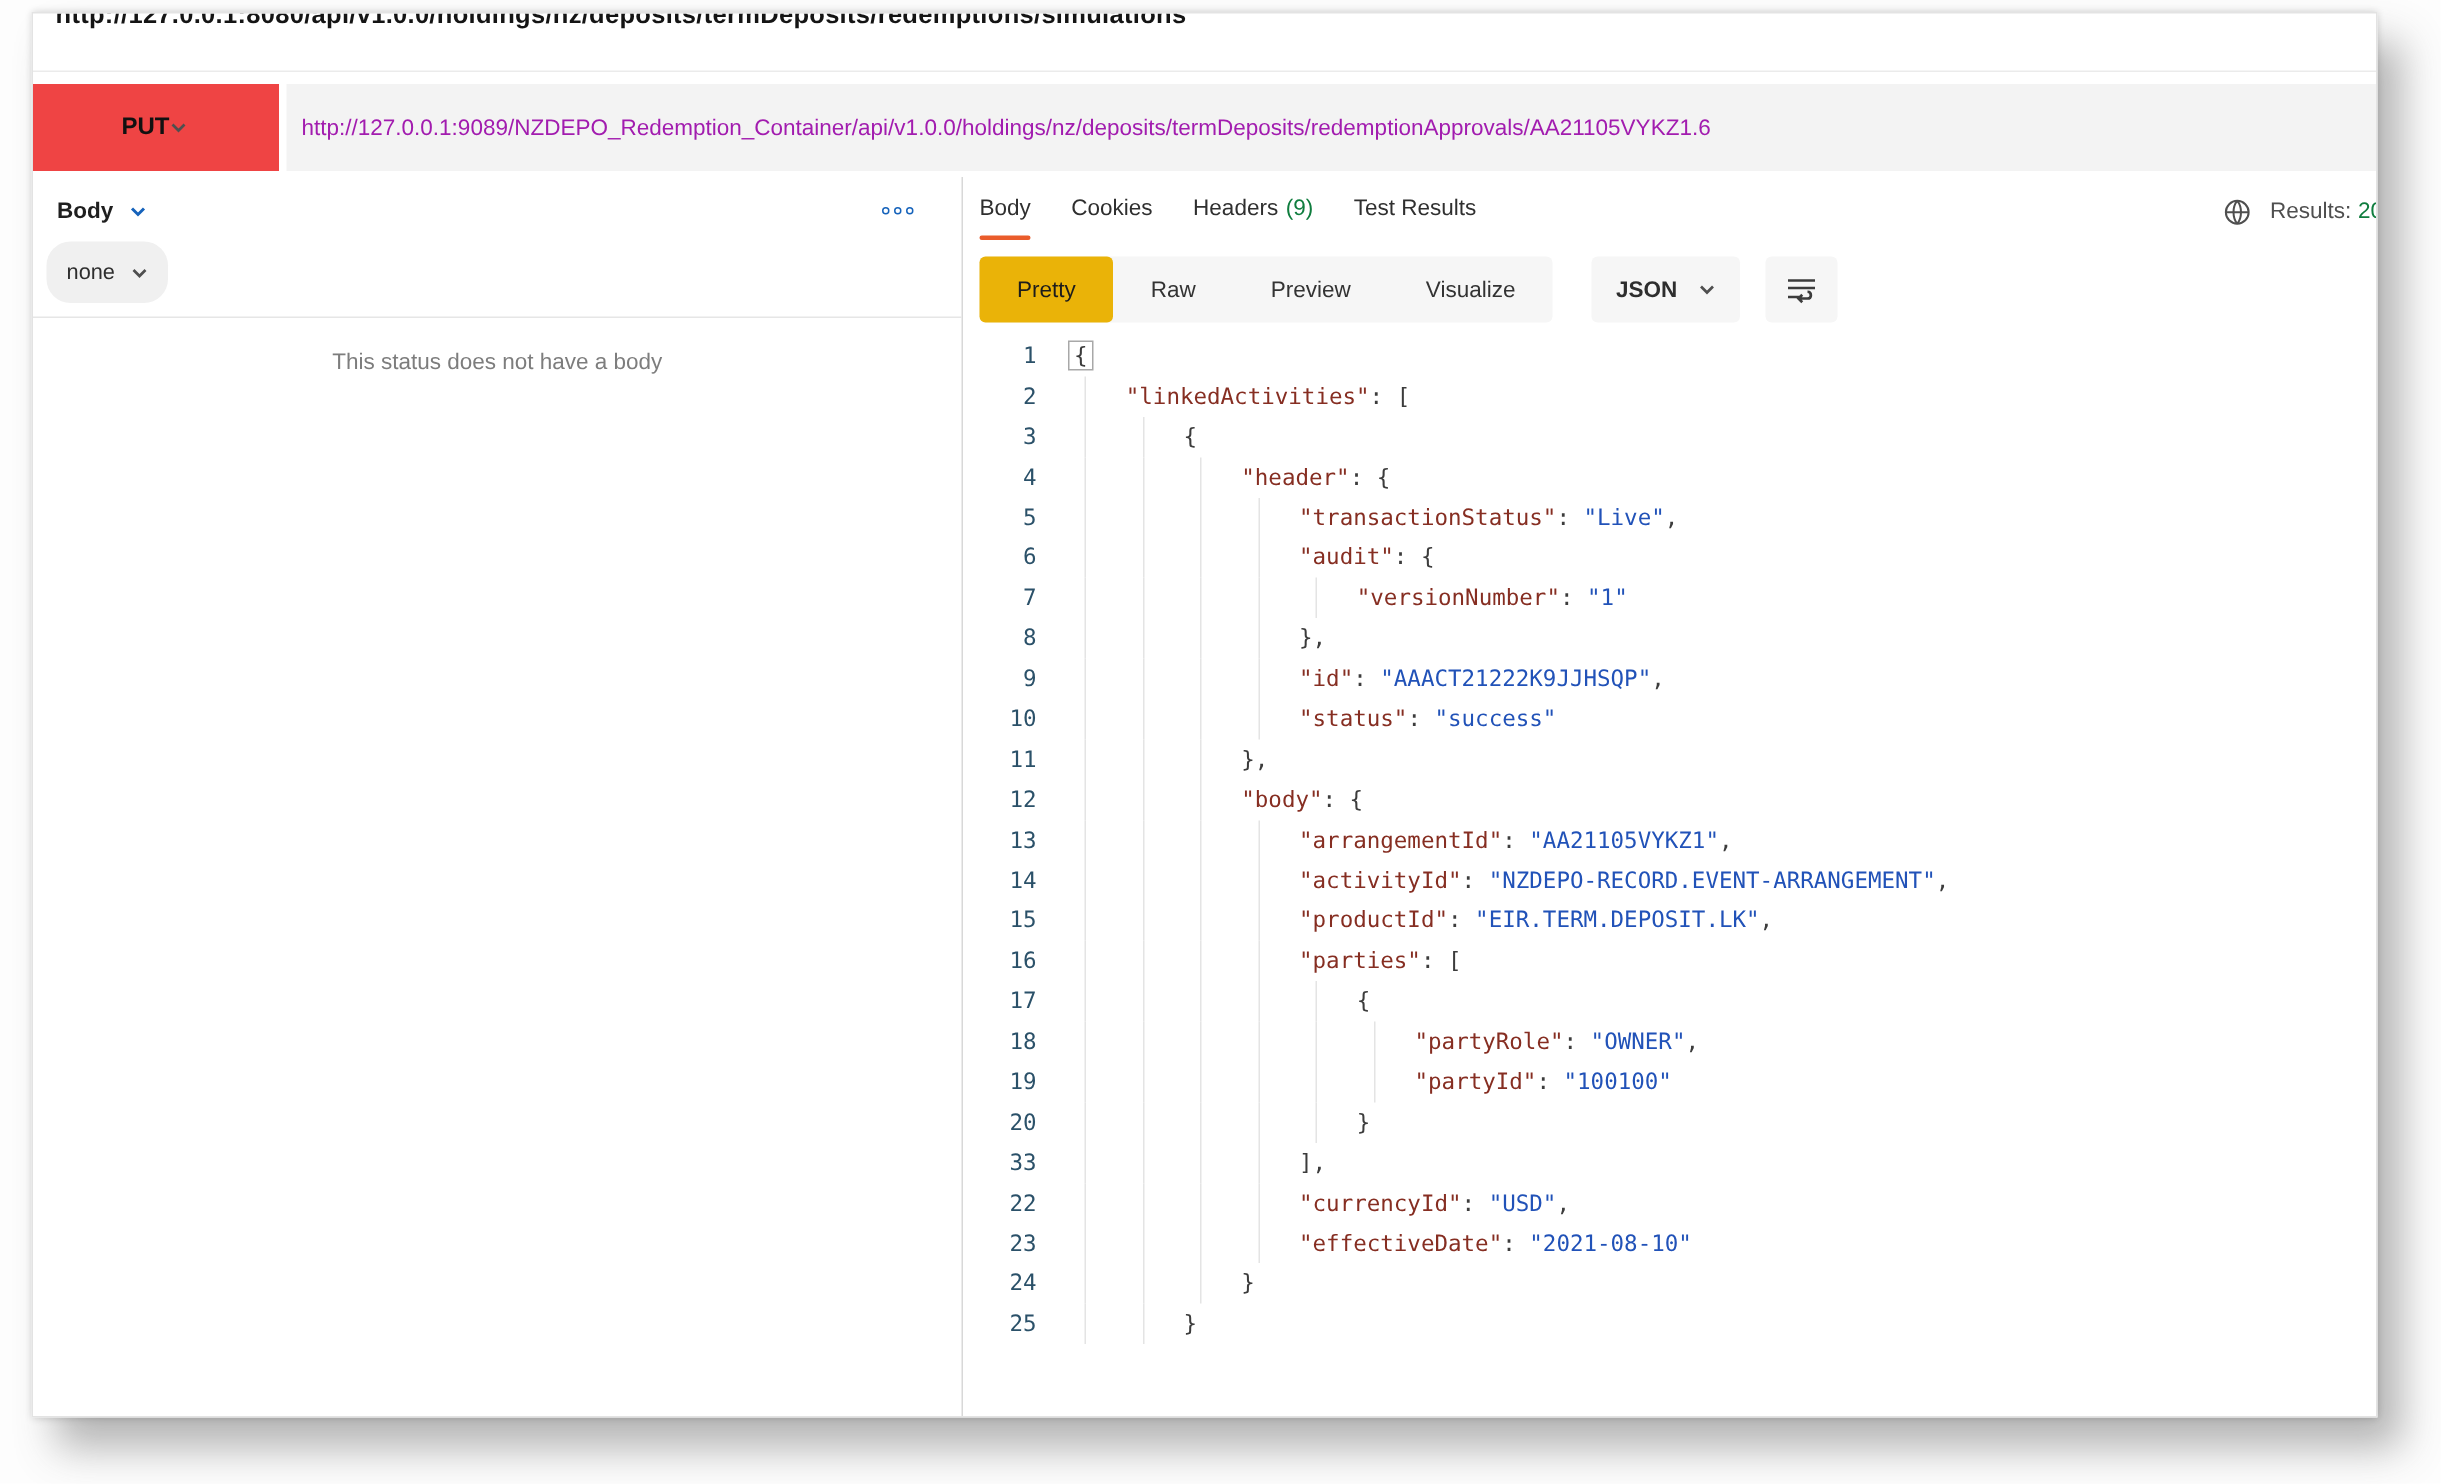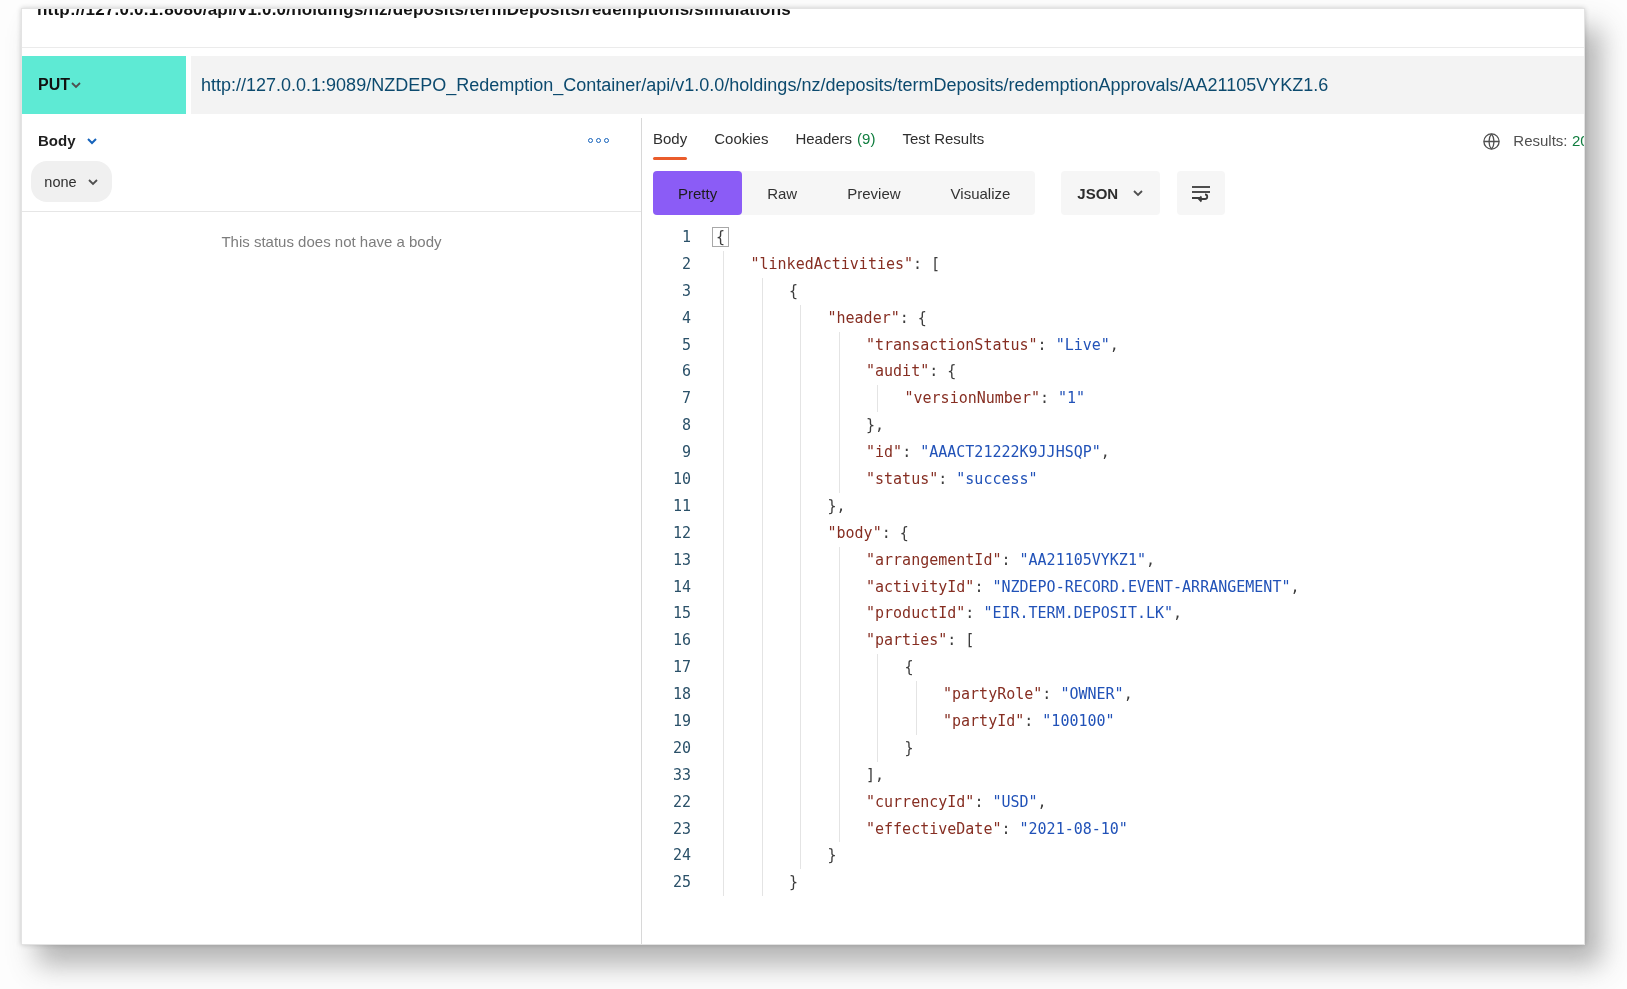--- a/index.html
+++ b/index.html
@@ -17,29 +17,29 @@
   .prev-strip { height:38px; overflow:hidden; position:relative; }
   .prev-strip span {
     position:absolute; top:-9px; left:15px; font-size:17px; font-weight:700;
     color:#141414; letter-spacing:.2px; white-space:nowrap;
   }
   .hdivider { height:1px; background:#ebebeb; }
 
   
   .request-bar { display:flex; margin-top:8px; height:58px; }
   .method-select {
-    width:164px; background:#5eead4; display:flex; align-items:center;
-    padding:0 18px 0 16px; justify-content:flex-start; cursor:pointer;
+    width:164px; background:#ef4444; display:flex; align-items:center;
+    padding:0 18px 0 16px; justify-content:center; cursor:pointer;
   }
   .method-select .mtext { font-size:16px; font-weight:700; color:#111; }
   .url-field {
     flex:1; background:#f3f3f3; margin-left:5px; display:flex; align-items:center;
     padding-left:10px; overflow:hidden;
   }
-  .url-field span { font-size:18px; color:#0c4a6e; white-space:nowrap; }
+  .url-field span { font-size:15px; color:#a21caf; white-space:nowrap; }
 
   .chev { width:12px; height:12px; flex:0 0 auto; }
   .chev path { stroke:#4f4f4f; stroke-width:1.8; fill:none; }
   .chev.blue path { stroke:#1663bb; stroke-width:2; }
 
   
   .main { display:flex; margin-top:4px; height:calc(100% - 109px); }
   .left-panel { width:620px; border-right:1px solid #d8d8d8; position:relative; }
   .right-panel { flex:1; position:relative; padding-left:11px; }
 
@@ -71,21 +71,21 @@
   .globe { width:19px; height:19px; }
   .globe circle, .globe path { stroke:#4f4f4f; stroke-width:1.4; fill:none; }
   .status-label { font-size:15px; color:#4f4f4f; }
   .status-value { font-size:15px; color:#0f7d3e; }
 
   
   .toolbar { display:flex; align-items:center; margin-top:7px; height:44px; }
   .segmented { display:flex; background:#f6f6f6; border-radius:4px; height:44px; }
   .segment { padding:0 25px; display:flex; align-items:center; font-size:15px;
              color:#333; cursor:pointer; border-radius:4px; }
-  .segment.active { background:#8b5cf6; color:#1c1c1c; }
+  .segment.active { background:#eab308; color:#1c1c1c; }
   .lang-select { margin-left:26px; height:44px; background:#f6f6f6; border-radius:4px;
                  display:flex; align-items:center; padding:0 16px; gap:14px; cursor:pointer; }
   .lang-select span { font-size:15px; font-weight:600; color:#2e2e2e; }
   .wrap-btn { margin-left:17px; width:48px; height:44px; background:#f6f6f6;
               border-radius:4px; display:flex; align-items:center; justify-content:center;
               cursor:pointer; }
   .wrap-btn svg { width:22px; height:20px; }
   .wrap-btn path, .wrap-btn line { stroke:#3c3c3c; stroke-width:1.8; fill:none; }
 
   

